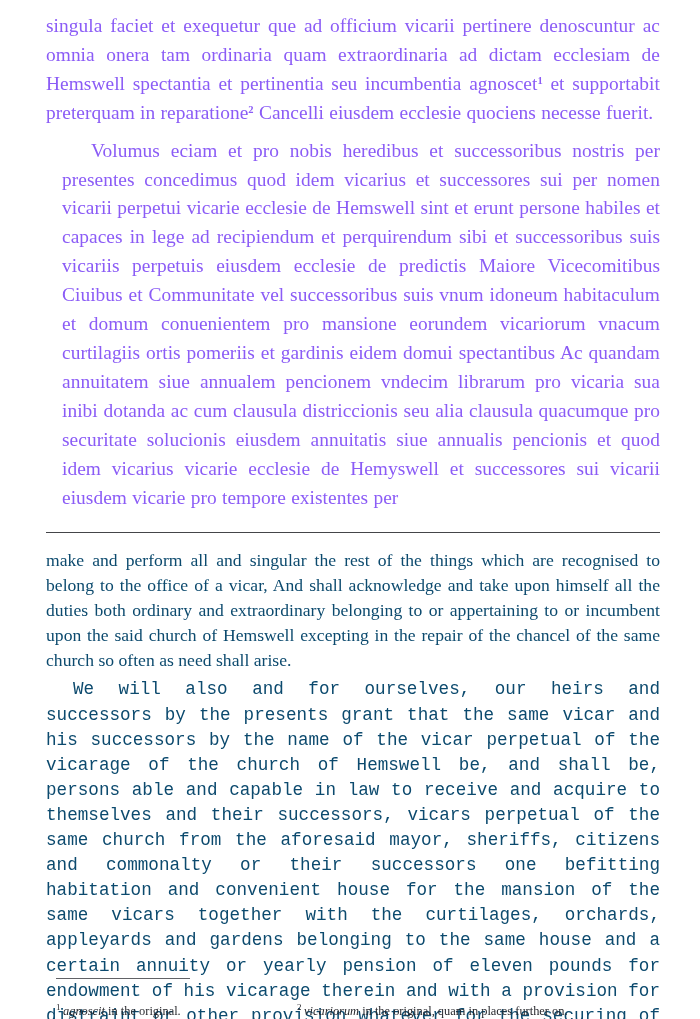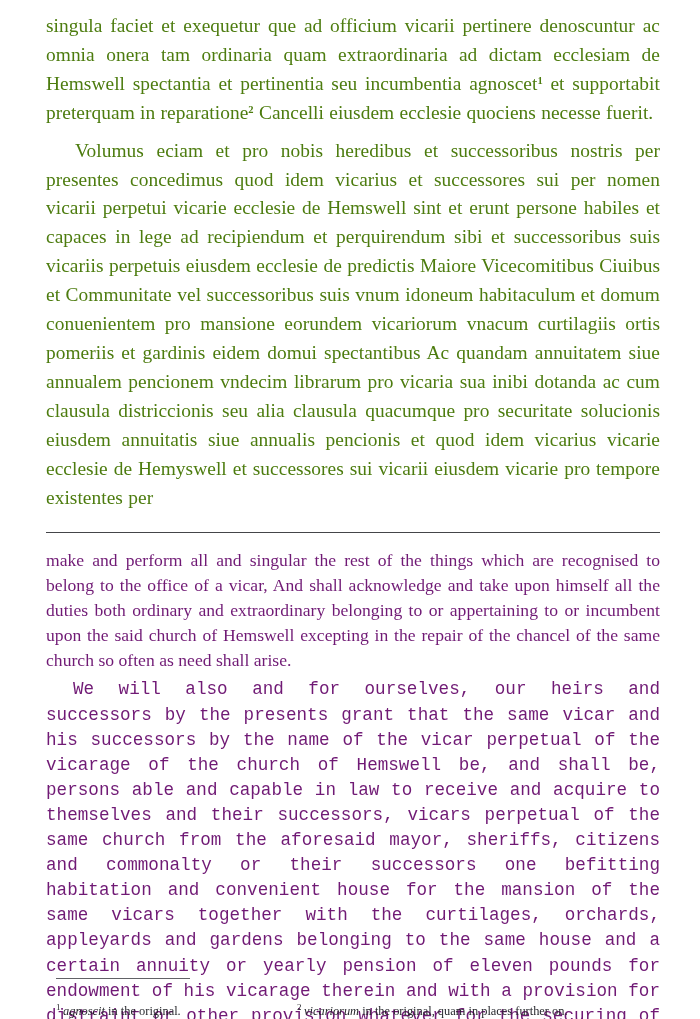--- a/index.html
+++ b/index.html
@@ -33,27 +33,28 @@
     width: 614px;
   }
   .latin-para {
     margin: 0;
     font-size: 19.4px;
     line-height: 28.9px;
     text-align: justify;
     text-align-last: left;
     word-spacing: 0.4px;
     letter-spacing: 0.05px;
-    color: #4d7c0f;
+    color: #8b5cf6;
   }
   .latin-para + .latin-para {
     margin-top: 9px;
   }
   .latin-para.indented {
     text-indent: 29px;
+    margin-left: 16px;
   }
 
   
   .main-rule {
     position: absolute;
     left: 46px;
     top: 532px;
     width: 614px;
     height: 1px;
     background: #2a2b30;
@@ -76,21 +77,21 @@
     top: 548px;
     width: 614px;
   }
   .english-para {
     margin: 0;
     font-size: 17.6px;
     line-height: 25.1px;
     text-align: justify;
     text-align-last: left;
     letter-spacing: 0.02px;
-    color: #701a75;
+    color: #0c4a6e;
   }
   .english-para + .english-para {
     margin-top: 4px;
   }
   .english-para.indented {
     text-indent: 27px;
     font-family: Liberation Mono, monospace;
   }
 
   

